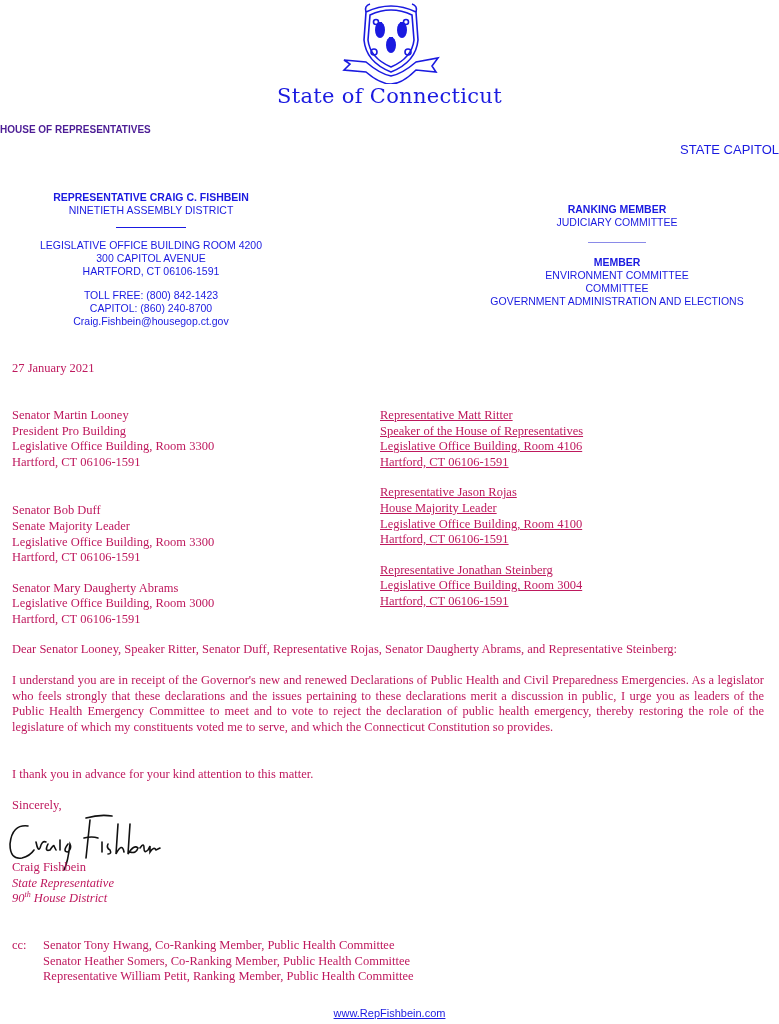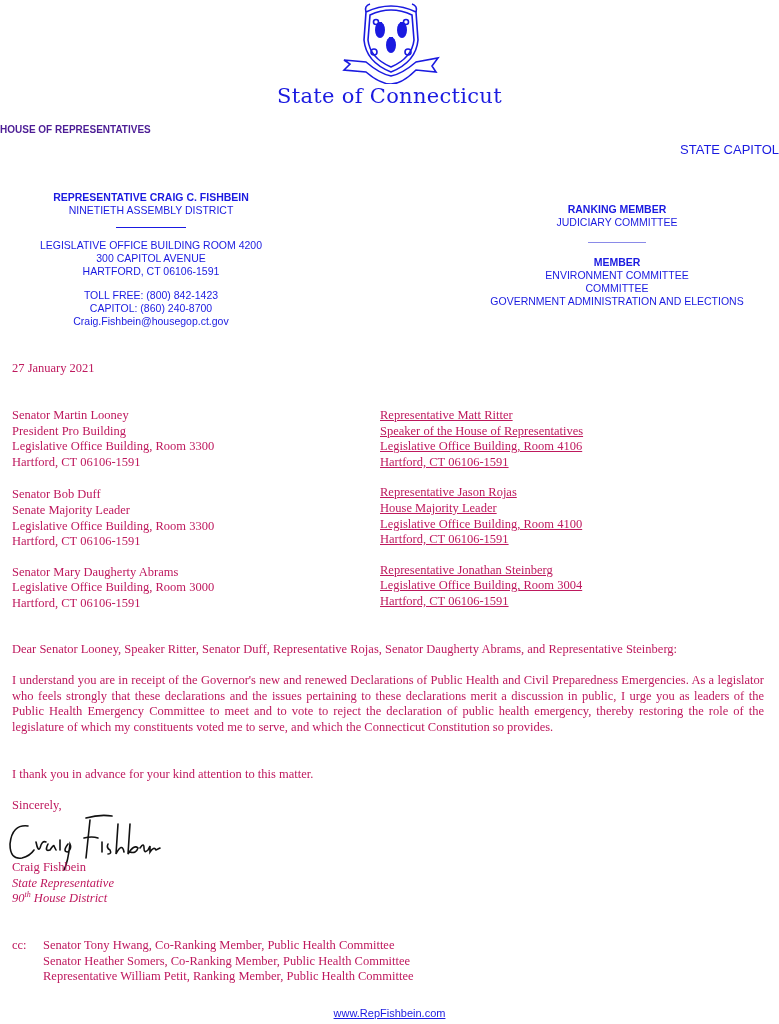--- a/index.html
+++ b/index.html
@@ -73,21 +73,21 @@
   <div class="rule" style="width:58px; margin-top:13px; margin-bottom:13px; background:#8a8ae8;"></div>
   <div class="bold">MEMBER</div>
   <div>ENVIRONMENT COMMITTEE</div>
   <div>COMMITTEE</div>
   <div>GOVERNMENT ADMINISTRATION AND ELECTIONS</div>
 </div>
 
 <div class="abs doc" style="left:12px; top:361px;">27 January 2021</div>
 
 <div class="abs doc addr" style="left:12px; top:408px;">
-  <div style="margin-bottom:17px;">
+  <div style="margin-bottom:33px;">
     <div>Senator Martin Looney</div>
     <div>President Pro Building</div>
     <div>Legislative Office Building, Room 3300</div>
     <div>Hartford, CT 06106-1591</div>
   </div>
   <div style="margin-bottom:15px;">
     <div>Senator Bob Duff</div>
     <div>Senate Majority Leader</div>
     <div>Legislative Office Building, Room 3300</div>
     <div>Hartford, CT 06106-1591</div>

